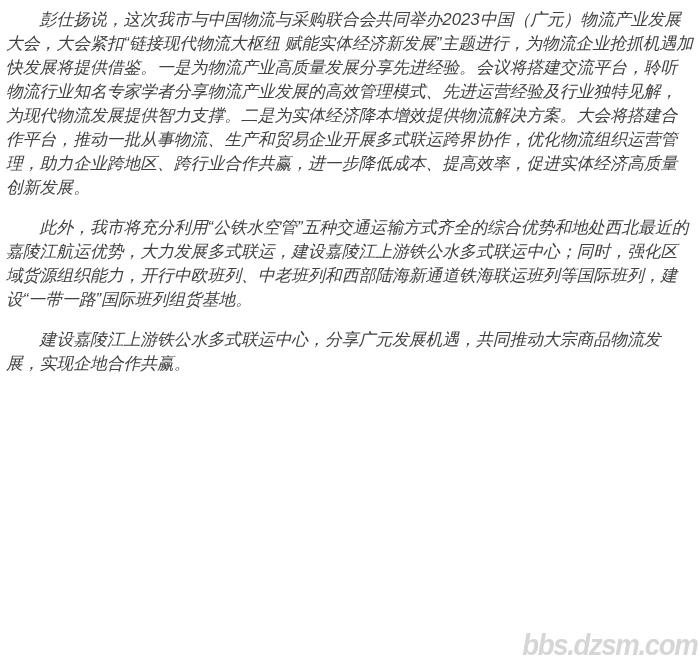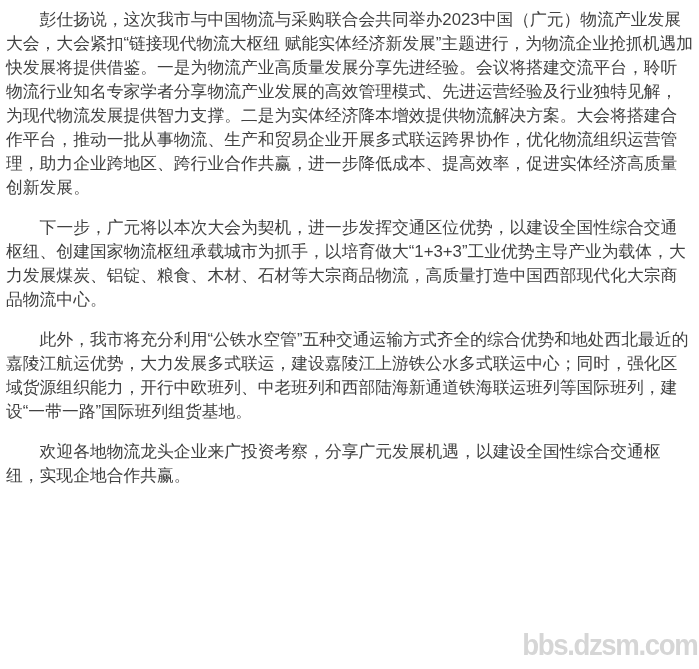--- a/index.html
+++ b/index.html
@@ -9,20 +9,21 @@
     width: 699px;
     height: 669px;
     overflow: hidden;
   }
   .page {
     position: relative;
     width: 699px;
     height: 657px;
     background: #ffffff;
     font-family: "Liberation Sans", sans-serif;
+    font-style: italic;
   }
   .article {
     position: absolute;
     top: 8px;
     left: 6px;
     right: 5px;
     color: #414141;
     font-size: 16.8px;
     line-height: 24px;
     text-align: left;
@@ -50,18 +51,17 @@
     color: #d6d6d6;
     white-space: nowrap;
   }
 </style>
 </head>
 <body>
 
 <div class="page">
   <div class="article">
     <p>彭仕扬说，这次我市与中国物流与采购联合会共同举办2023中国（广元）物流产业发展大会，大会紧扣“链接现代物流大枢纽 赋能实体经济新发展”主题进行，为物流企业抢抓机遇加快发展将提供借鉴。一是为物流产业高质量发展分享先进经验。会议将搭建交流平台，聆听物流行业知名专家学者分享物流产业发展的高效管理模式、先进运营经验及行业独特见解，为现代物流发展提供智力支撑。二是为实体经济降本增效提供物流解决方案。大会将搭建合作平台，推动一批从事物流、生产和贸易企业开展多式联运跨界协作，优化物流组织运营管理，助力企业跨地区、跨行业合作共赢，进一步降低成本、提高效率，促进实体经济高质量创新发展。</p>
-    <p>下一步，广元将以本次大会为契机，进一步发挥交通区位优势，以建设全国性综合交通枢纽、创建国家物流枢纽承载城市为抓手，以培育做大“1+3+3”工业优势主导产业为载体，大力发展煤炭、铝锭、粮食、木材、石材等大宗商品物流，高质量打造中国西部现代化大宗商品物流中心。</p>
     <p>此外，我市将充分利用“公铁水空管”五种交通运输方式齐全的综合优势和地处西北最近的嘉陵江航运优势，大力发展多式联运，建设嘉陵江上游铁公水多式联运中心；同时，强化区域货源组织能力，开行中欧班列、中老班列和西部陆海新通道铁海联运班列等国际班列，建设“一带一路”国际班列组货基地。</p>
-    <p>欢迎各地物流龙头企业来广投资考察，分享广元发展机遇，以建设全国性综合交通枢纽，实现企地合作共赢。</p>
+    <p>建设嘉陵江上游铁公水多式联运中心，分享广元发展机遇，共同推动大宗商品物流发展，实现企地合作共赢。</p>
   </div>
   <div class="watermark">bbs.dzsm.com</div>
 </div>
 
 </body></html>

